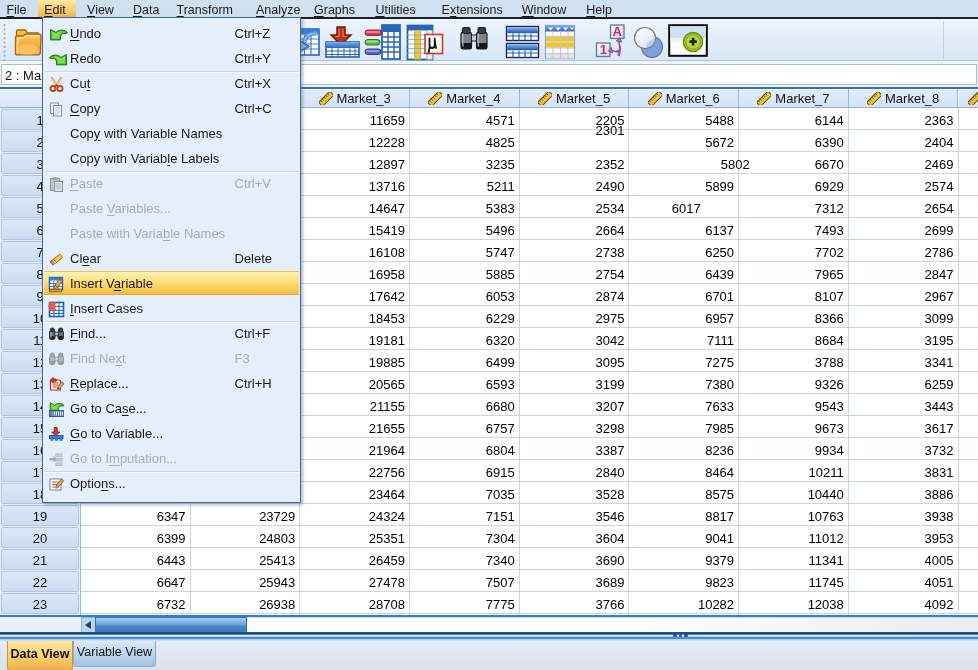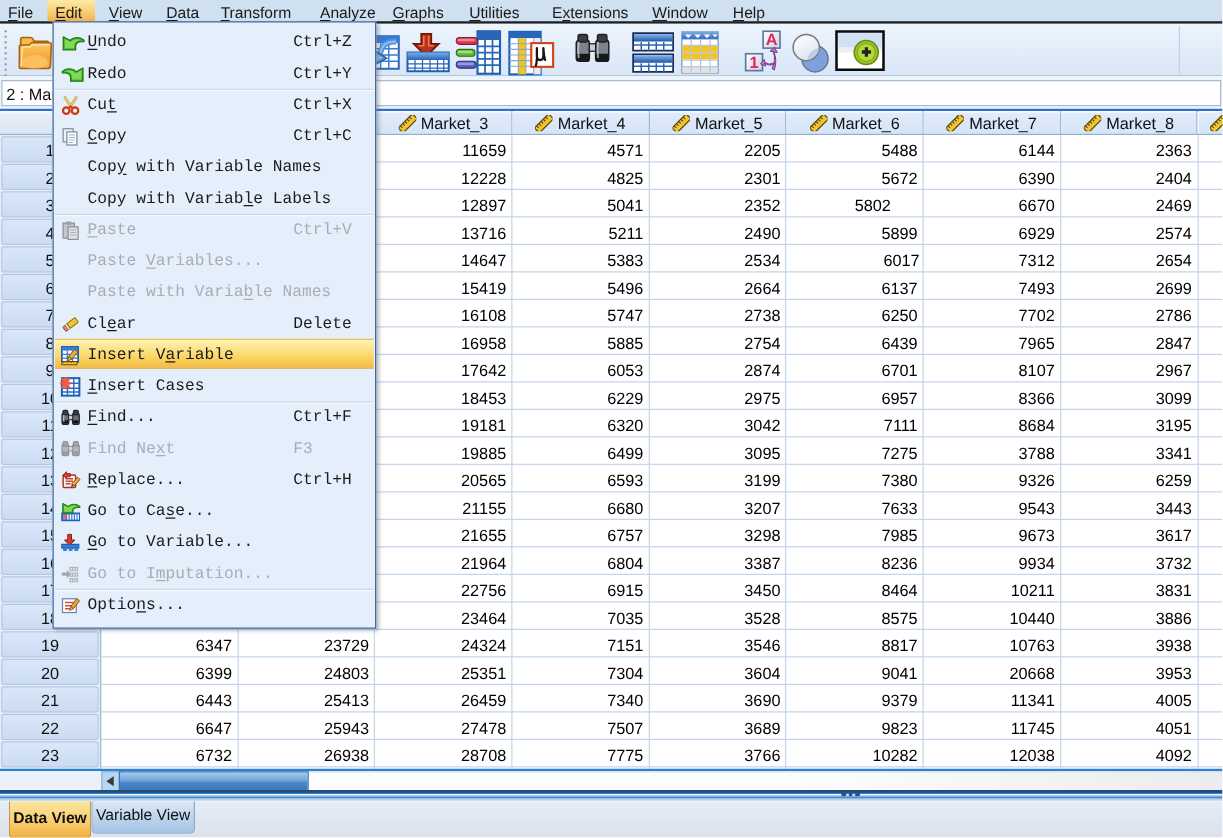--- a/index.html
+++ b/index.html
@@ -51,21 +51,21 @@
 #tabbar{left:0;top:641px;width:978px;height:29px;background:linear-gradient(#e4edf8,#dde1eb);}
 #tab1{position:absolute;left:7px;top:0px;width:64px;height:29px;
  background:linear-gradient(#fce69f,#f8cf71 55%,#efae43);border:1px solid #c3973d;border-top:none;
  border-radius:0 0 4px 4px;text-align:center;font-size:12.5px;font-weight:bold;color:#111;line-height:27px;}
 #tab2{position:absolute;left:73px;top:0px;width:81px;height:25px;
  background:linear-gradient(#dcE9f7,#b8d2ec 60%,#a3c4e4);border:1px solid #8aabce;border-top:none;
  border-radius:0 0 4px 4px;text-align:center;font-size:12.5px;color:#111;line-height:23px;}
 
 #menu{left:42px;top:17px;width:257px;height:484px;background:#e5eefb;border:1px solid #44699d;
  box-shadow:2px 2px 3px rgba(90,100,115,0.45);}
-.mi{position:absolute;left:1px;width:264px;height:25px;font-family:Liberation Mono, monospace;}
+.mi{position:absolute;left:1px;width:264px;height:25px;}
 .mi .lab{position:absolute;left:26px;top:4px;font-size:13px;color:#1b1b1b;white-space:pre;}
 .mi .sc{position:absolute;left:190.5px;top:4px;font-size:13px;color:#1b1b1b;white-space:pre;}
 .mi.dis .lab,.mi.dis .sc{color:#a9adb3;}
 .mi svg{position:absolute;left:4px;top:4px;}
 .msep{position:absolute;left:1px;width:255px;height:1px;background:#cdd8e6;box-shadow:0 1px 0 #f7fafd;}
 #hl{position:absolute;left:1px;top:253px;width:255px;height:22px;
  background:linear-gradient(#fdf2b3,#fbd96e 55%,#f5bc3e);
  border-top:1px solid #eec04e;border-bottom:1px solid #e2a43c;}
 u{text-decoration:underline;text-underline-offset:2px;}
 
@@ -428,21 +428,21 @@
 <div class="num" style="left:300.3px;top:349.0px;width:104.7px">21964</div>
 <div class="num" style="left:300.3px;top:371.0px;width:104.7px">22756</div>
 <div class="num" style="left:300.3px;top:393.0px;width:104.7px">23464</div>
 <div class="num" style="left:300.3px;top:415.0px;width:104.7px">24324</div>
 <div class="num" style="left:300.3px;top:437.0px;width:104.7px">25351</div>
 <div class="num" style="left:300.3px;top:459.0px;width:104.7px">26459</div>
 <div class="num" style="left:300.3px;top:481.0px;width:104.7px">27478</div>
 <div class="num" style="left:300.3px;top:503.0px;width:104.7px">28708</div>
 <div class="num" style="left:410.0px;top:19.0px;width:104.7px">4571</div>
 <div class="num" style="left:410.0px;top:41.0px;width:104.7px">4825</div>
-<div class="num" style="left:410.0px;top:63.0px;width:104.7px">5041</div>
+<div class="num" style="left:410.0px;top:63.0px;width:104.7px">3235</div>
 <div class="num" style="left:410.0px;top:85.0px;width:104.7px">5211</div>
 <div class="num" style="left:410.0px;top:107.0px;width:104.7px">5383</div>
 <div class="num" style="left:410.0px;top:129.0px;width:104.7px">5496</div>
 <div class="num" style="left:410.0px;top:151.0px;width:104.7px">5747</div>
 <div class="num" style="left:410.0px;top:173.0px;width:104.7px">5885</div>
 <div class="num" style="left:410.0px;top:195.0px;width:104.7px">6053</div>
 <div class="num" style="left:410.0px;top:217.0px;width:104.7px">6229</div>
 <div class="num" style="left:410.0px;top:239.0px;width:104.7px">6320</div>
 <div class="num" style="left:410.0px;top:261.0px;width:104.7px">6499</div>
 <div class="num" style="left:410.0px;top:283.0px;width:104.7px">6593</div>
@@ -450,47 +450,47 @@
 <div class="num" style="left:410.0px;top:327.0px;width:104.7px">6757</div>
 <div class="num" style="left:410.0px;top:349.0px;width:104.7px">6804</div>
 <div class="num" style="left:410.0px;top:371.0px;width:104.7px">6915</div>
 <div class="num" style="left:410.0px;top:393.0px;width:104.7px">7035</div>
 <div class="num" style="left:410.0px;top:415.0px;width:104.7px">7151</div>
 <div class="num" style="left:410.0px;top:437.0px;width:104.7px">7304</div>
 <div class="num" style="left:410.0px;top:459.0px;width:104.7px">7340</div>
 <div class="num" style="left:410.0px;top:481.0px;width:104.7px">7507</div>
 <div class="num" style="left:410.0px;top:503.0px;width:104.7px">7775</div>
 <div class="num" style="left:519.7px;top:19.0px;width:104.7px">2205</div>
-<div class="num" style="left:519.7px;top:41.0px;width:104.7px">2301</div>
+<div class="num" style="left:519.7px;top:29px;width:104.7px">2301</div>
 <div class="num" style="left:519.7px;top:63.0px;width:104.7px">2352</div>
 <div class="num" style="left:519.7px;top:85.0px;width:104.7px">2490</div>
 <div class="num" style="left:519.7px;top:107.0px;width:104.7px">2534</div>
 <div class="num" style="left:519.7px;top:129.0px;width:104.7px">2664</div>
 <div class="num" style="left:519.7px;top:151.0px;width:104.7px">2738</div>
 <div class="num" style="left:519.7px;top:173.0px;width:104.7px">2754</div>
 <div class="num" style="left:519.7px;top:195.0px;width:104.7px">2874</div>
 <div class="num" style="left:519.7px;top:217.0px;width:104.7px">2975</div>
 <div class="num" style="left:519.7px;top:239.0px;width:104.7px">3042</div>
 <div class="num" style="left:519.7px;top:261.0px;width:104.7px">3095</div>
 <div class="num" style="left:519.7px;top:283.0px;width:104.7px">3199</div>
 <div class="num" style="left:519.7px;top:305.0px;width:104.7px">3207</div>
 <div class="num" style="left:519.7px;top:327.0px;width:104.7px">3298</div>
 <div class="num" style="left:519.7px;top:349.0px;width:104.7px">3387</div>
-<div class="num" style="left:519.7px;top:371.0px;width:104.7px">3450</div>
+<div class="num" style="left:519.7px;top:371.0px;width:104.7px">2840</div>
 <div class="num" style="left:519.7px;top:393.0px;width:104.7px">3528</div>
 <div class="num" style="left:519.7px;top:415.0px;width:104.7px">3546</div>
 <div class="num" style="left:519.7px;top:437.0px;width:104.7px">3604</div>
 <div class="num" style="left:519.7px;top:459.0px;width:104.7px">3690</div>
 <div class="num" style="left:519.7px;top:481.0px;width:104.7px">3689</div>
 <div class="num" style="left:519.7px;top:503.0px;width:104.7px">3766</div>
 <div class="num" style="left:629.4px;top:19.0px;width:104.7px">5488</div>
 <div class="num" style="left:629.4px;top:41.0px;width:104.7px">5672</div>
-<div class="num" style="left:608px;top:63.0px;width:104.7px">5802</div>
+<div class="num" style="left:645px;top:63.0px;width:104.7px">5802</div>
 <div class="num" style="left:629.4px;top:85.0px;width:104.7px">5899</div>
-<div class="num" style="left:631px;top:107.0px;width:104.7px">6017</div>
+<div class="num" style="left:596px;top:107.0px;width:104.7px">6017</div>
 <div class="num" style="left:629.4px;top:129.0px;width:104.7px">6137</div>
 <div class="num" style="left:629.4px;top:151.0px;width:104.7px">6250</div>
 <div class="num" style="left:629.4px;top:173.0px;width:104.7px">6439</div>
 <div class="num" style="left:629.4px;top:195.0px;width:104.7px">6701</div>
 <div class="num" style="left:629.4px;top:217.0px;width:104.7px">6957</div>
 <div class="num" style="left:629.4px;top:239.0px;width:104.7px">7111</div>
 <div class="num" style="left:629.4px;top:261.0px;width:104.7px">7275</div>
 <div class="num" style="left:629.4px;top:283.0px;width:104.7px">7380</div>
 <div class="num" style="left:629.4px;top:305.0px;width:104.7px">7633</div>
 <div class="num" style="left:629.4px;top:327.0px;width:104.7px">7985</div>
@@ -514,21 +514,21 @@
 <div class="num" style="left:739.1px;top:217.0px;width:104.7px">8366</div>
 <div class="num" style="left:739.1px;top:239.0px;width:104.7px">8684</div>
 <div class="num" style="left:739.1px;top:261.0px;width:104.7px">3788</div>
 <div class="num" style="left:739.1px;top:283.0px;width:104.7px">9326</div>
 <div class="num" style="left:739.1px;top:305.0px;width:104.7px">9543</div>
 <div class="num" style="left:739.1px;top:327.0px;width:104.7px">9673</div>
 <div class="num" style="left:739.1px;top:349.0px;width:104.7px">9934</div>
 <div class="num" style="left:739.1px;top:371.0px;width:104.7px">10211</div>
 <div class="num" style="left:739.1px;top:393.0px;width:104.7px">10440</div>
 <div class="num" style="left:739.1px;top:415.0px;width:104.7px">10763</div>
-<div class="num" style="left:739.1px;top:437.0px;width:104.7px">20668</div>
+<div class="num" style="left:739.1px;top:437.0px;width:104.7px">11012</div>
 <div class="num" style="left:739.1px;top:459.0px;width:104.7px">11341</div>
 <div class="num" style="left:739.1px;top:481.0px;width:104.7px">11745</div>
 <div class="num" style="left:739.1px;top:503.0px;width:104.7px">12038</div>
 <div class="num" style="left:848.8px;top:19.0px;width:104.7px">2363</div>
 <div class="num" style="left:848.8px;top:41.0px;width:104.7px">2404</div>
 <div class="num" style="left:848.8px;top:63.0px;width:104.7px">2469</div>
 <div class="num" style="left:848.8px;top:85.0px;width:104.7px">2574</div>
 <div class="num" style="left:848.8px;top:107.0px;width:104.7px">2654</div>
 <div class="num" style="left:848.8px;top:129.0px;width:104.7px">2699</div>
 <div class="num" style="left:848.8px;top:151.0px;width:104.7px">2786</div>

